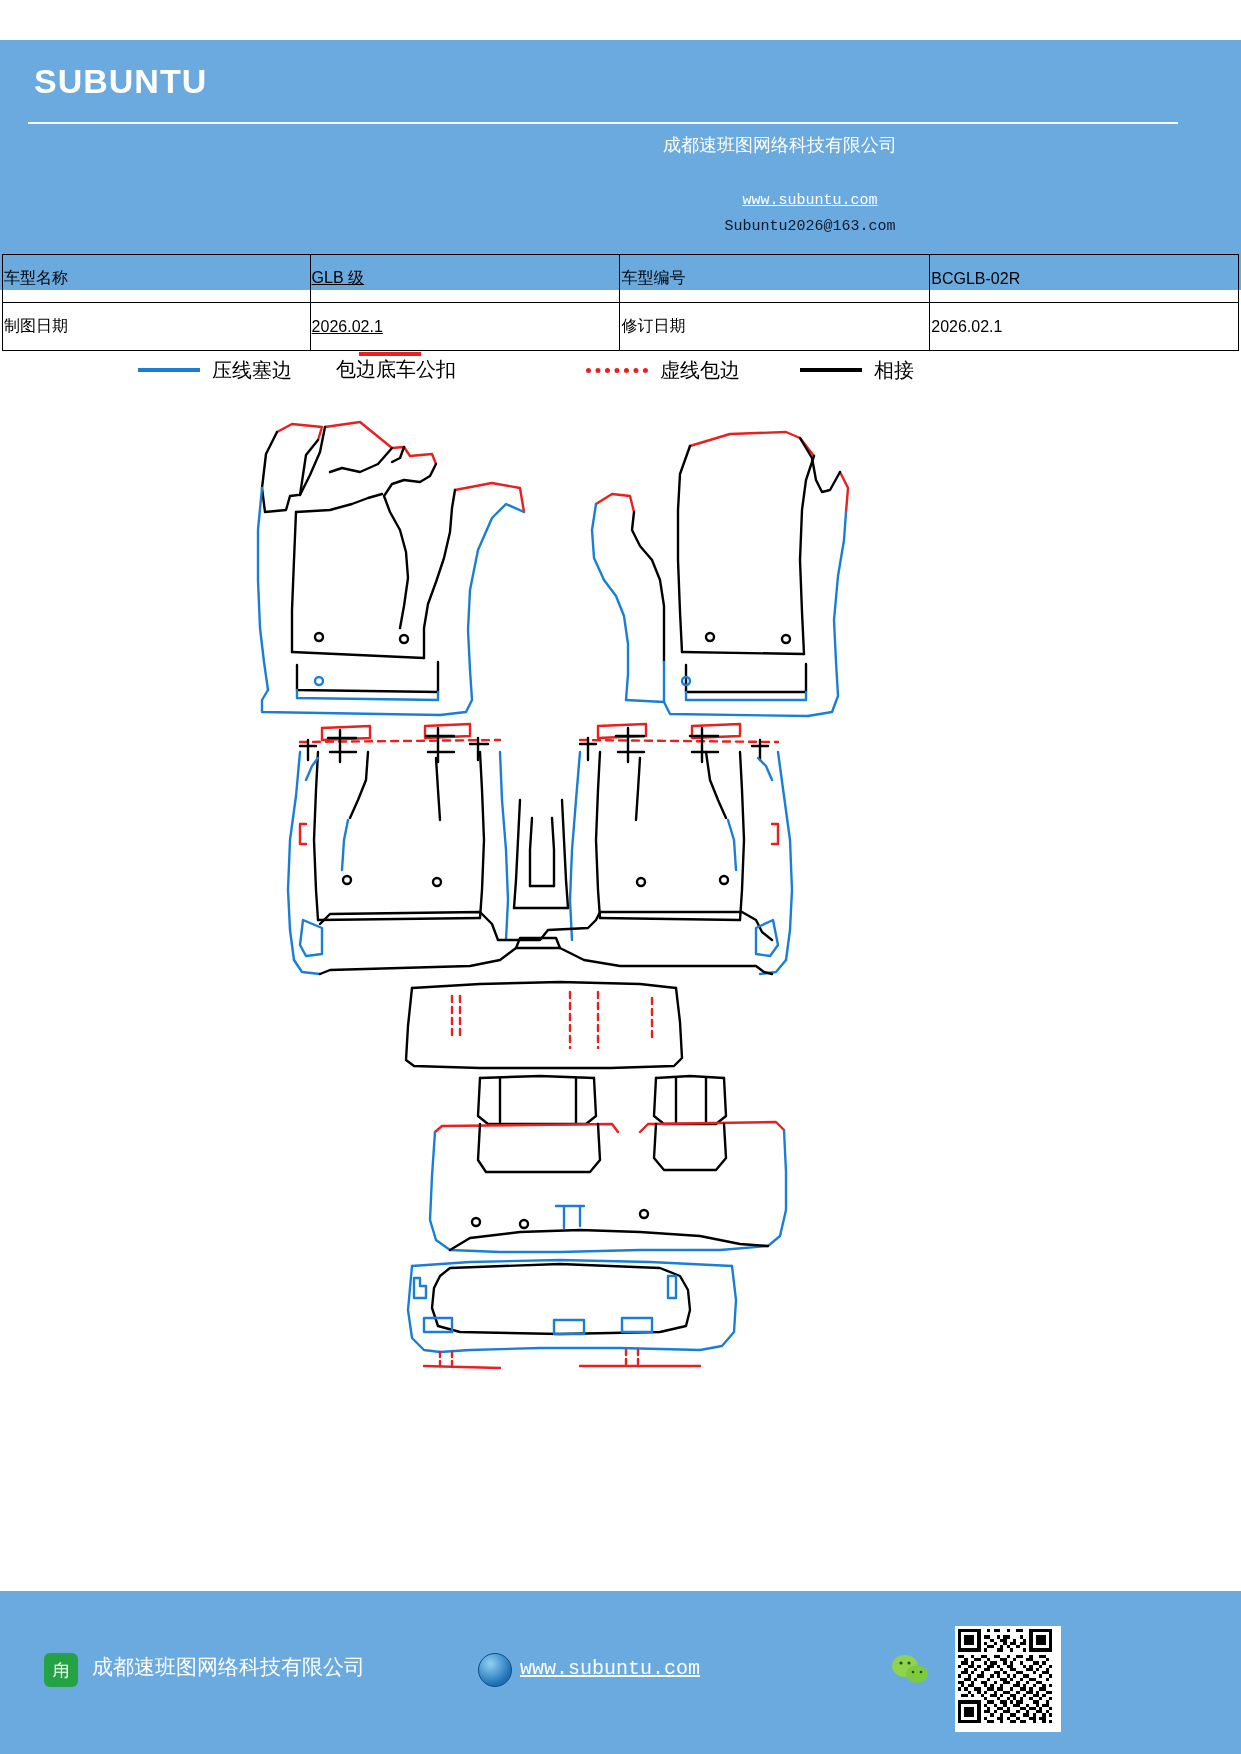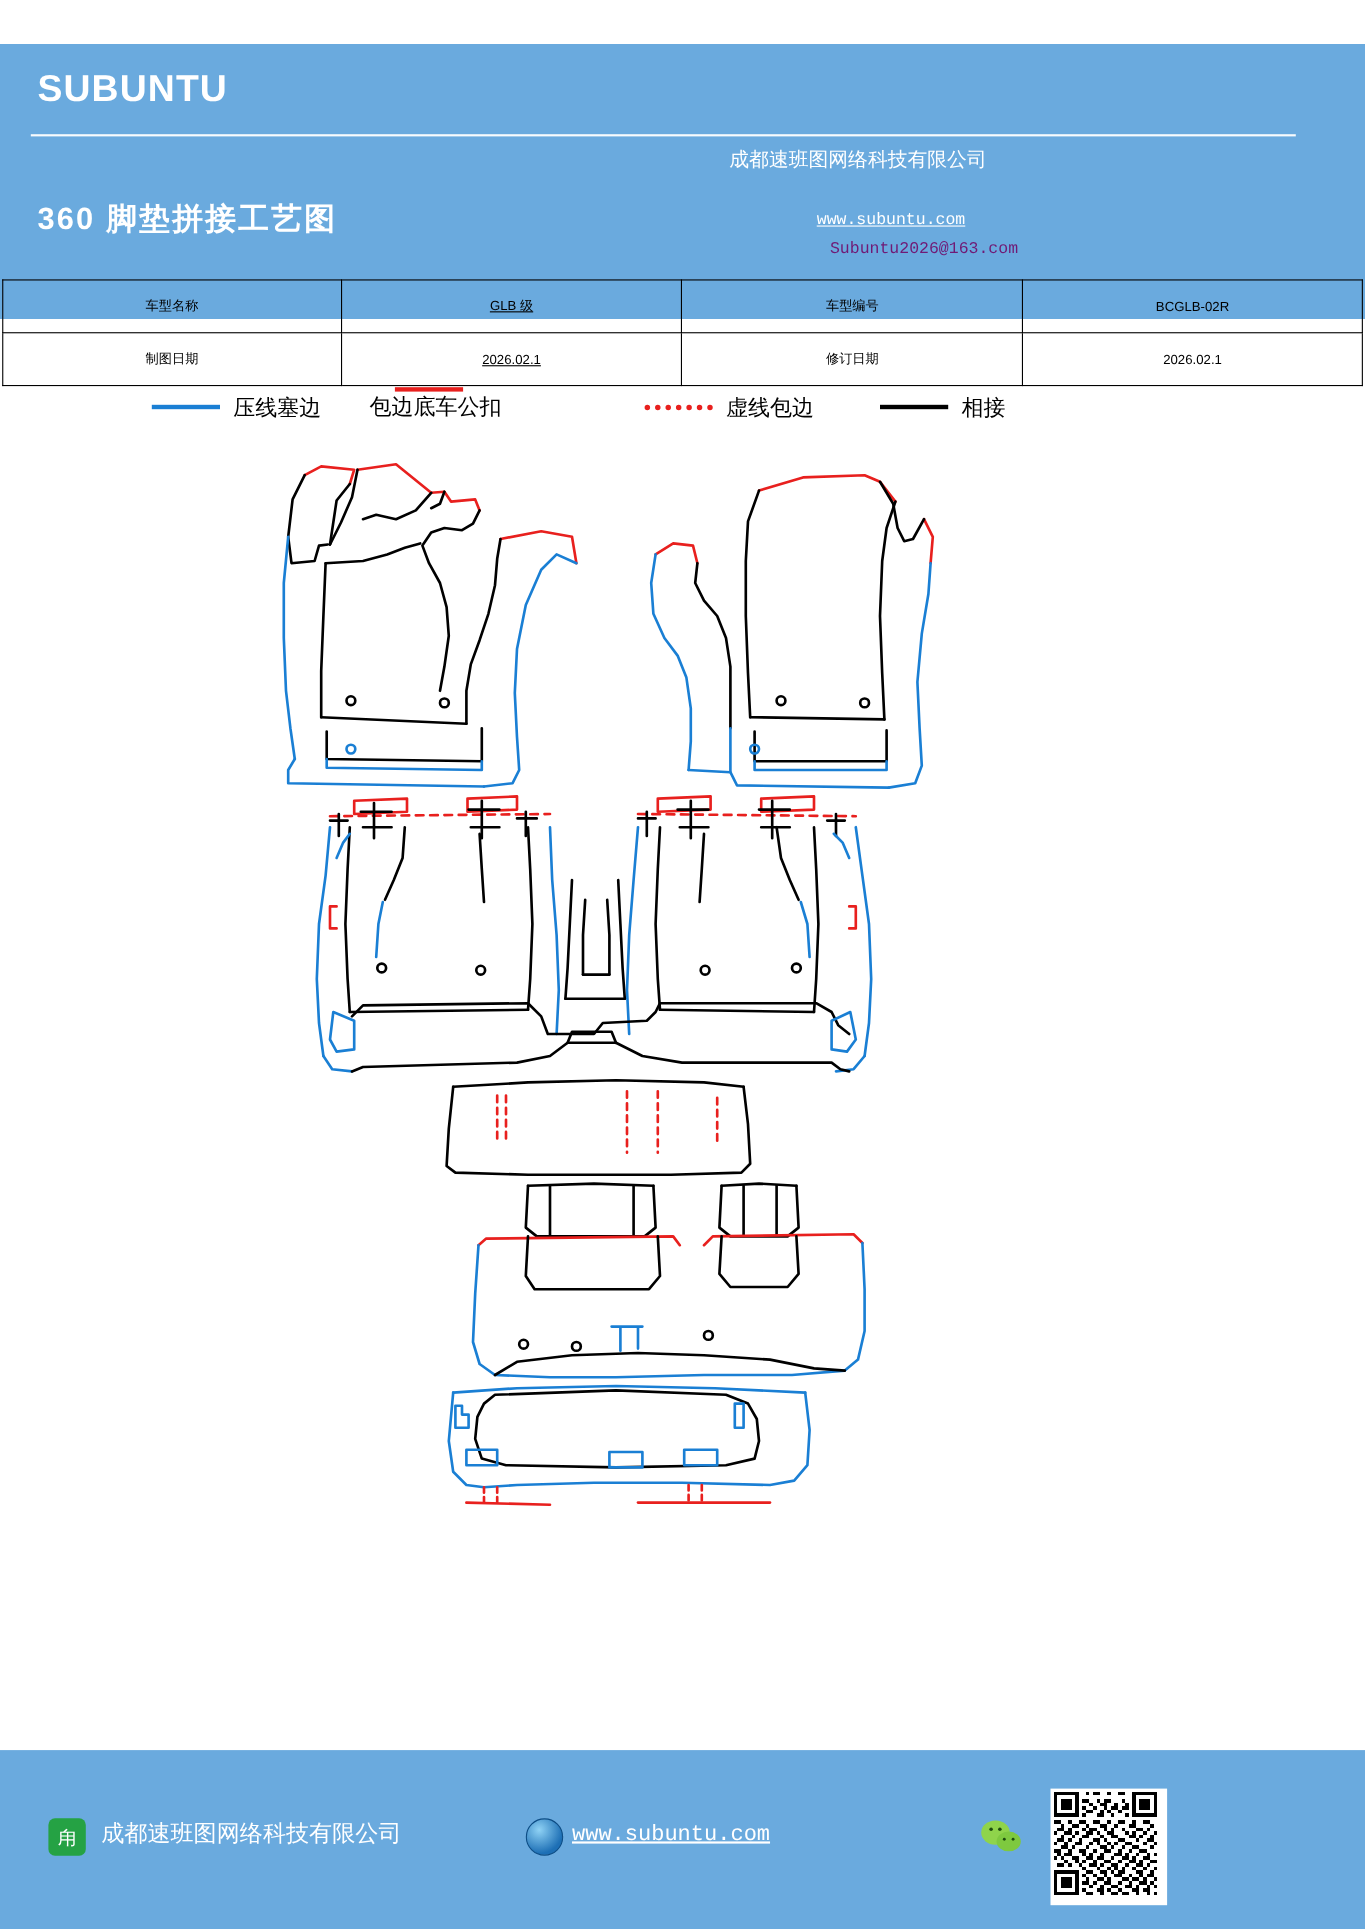--- a/index.html
+++ b/index.html
@@ -8,25 +8,25 @@
   .page{position:relative;width:1241px;height:1754px;background:#fff;}
 
   
   .header{position:absolute;left:0;top:0;width:1241px;height:250px;background:#6aaade;margin-top:40px;}
   .brand{position:absolute;left:34px;top:22px;font-size:34px;font-weight:bold;color:#ffffff;letter-spacing:1px;font-family:"Liberation Sans",sans-serif;}
   .hline{position:absolute;left:28px;top:82px;width:1150px;height:2px;background:#ffffff;opacity:.95;}
   .doc-title{position:absolute;left:34px;top:140px;font-size:28px;color:#ffffff;font-weight:bold;letter-spacing:2px;}
   .company-cn{position:absolute;left:620px;top:93px;width:320px;text-align:center;font-size:18px;color:#ffffff;}
   .sop{position:absolute;right:22px;top:62px;font-size:62px;font-weight:bold;color:#ffffff;letter-spacing:-1px;font-family:"Liberation Sans",sans-serif;}
   .web-link{position:absolute;left:700px;top:152px;width:220px;text-align:center;font-size:15px;color:#ffffff;text-decoration:underline;font-family:"Liberation Mono",monospace;}
-  .mail{position:absolute;left:710px;top:178px;width:260px;text-align:center;font-size:15px;color:#701a75;font-family:"Liberation Mono",monospace;}
+  .mail{position:absolute;left:680px;top:178px;width:260px;text-align:center;font-size:15px;color:#0f172a;font-family:"Liberation Mono",monospace;}
 
   
   .info-table{position:absolute;left:2px;top:254px;width:1237px;border-collapse:collapse;}
-  .info-table td{border:1px solid #000;height:45px;text-align:center;font-size:12px;color:#000;}
+  .info-table td{border:1px solid #000;height:45px;text-align:left;font-size:16px;color:#000;}
   .info-table td.lbl{width:275px;}
   .info-table td.val{width:277px;text-decoration:underline;}
   .info-table td.lbl2{width:277px;}
   .info-table td.val2{width:276px;}
 
   
   .legend{position:absolute;left:0;top:352px;width:1108px;height:40px;}
   .legend-item{position:absolute;top:0;height:36px;display:flex;align-items:center;}
   .leg-line{width:62px;height:0;border-top-width:4px;border-top-style:solid;margin-right:12px;}
   .leg-blue{border-top-color:#1a7fd4;}
@@ -48,21 +48,20 @@
   .qr{position:absolute;left:955px;top:35px;width:100px;height:100px;background:#ffffff;padding:3px;}
 </style>
 </head>
 <body>
 
 <div class="page">
 
   <div class="header">
     <div class="brand">SUBUNTU</div>
     <div class="hline"></div>
-    <div class="doc-title">360 脚垫拼接工艺图</div>
     <div class="company-cn">成都速班图网络科技有限公司</div>
     <div class="web-link">www.subuntu.com</div>
     <div class="mail">Subuntu2026@163.com</div>
   </div>
 
   <table class="info-table">
     <tbody>
         <tr>
       <td class="lbl">车型名称</td>
       <td class="val">GLB 级</td>

